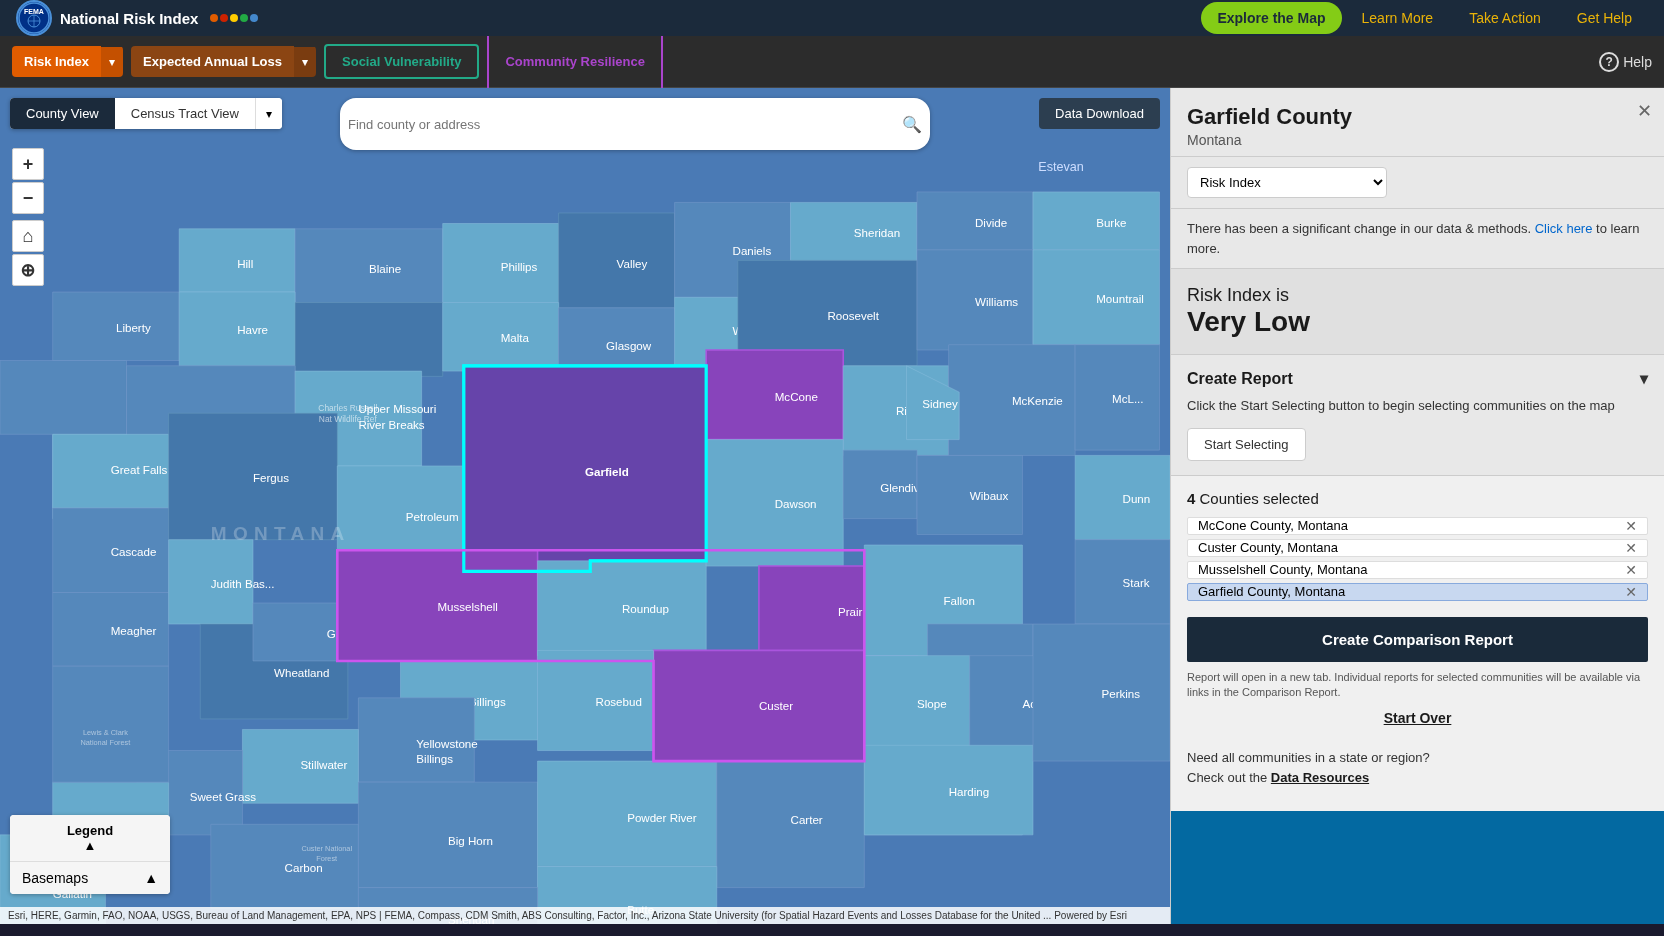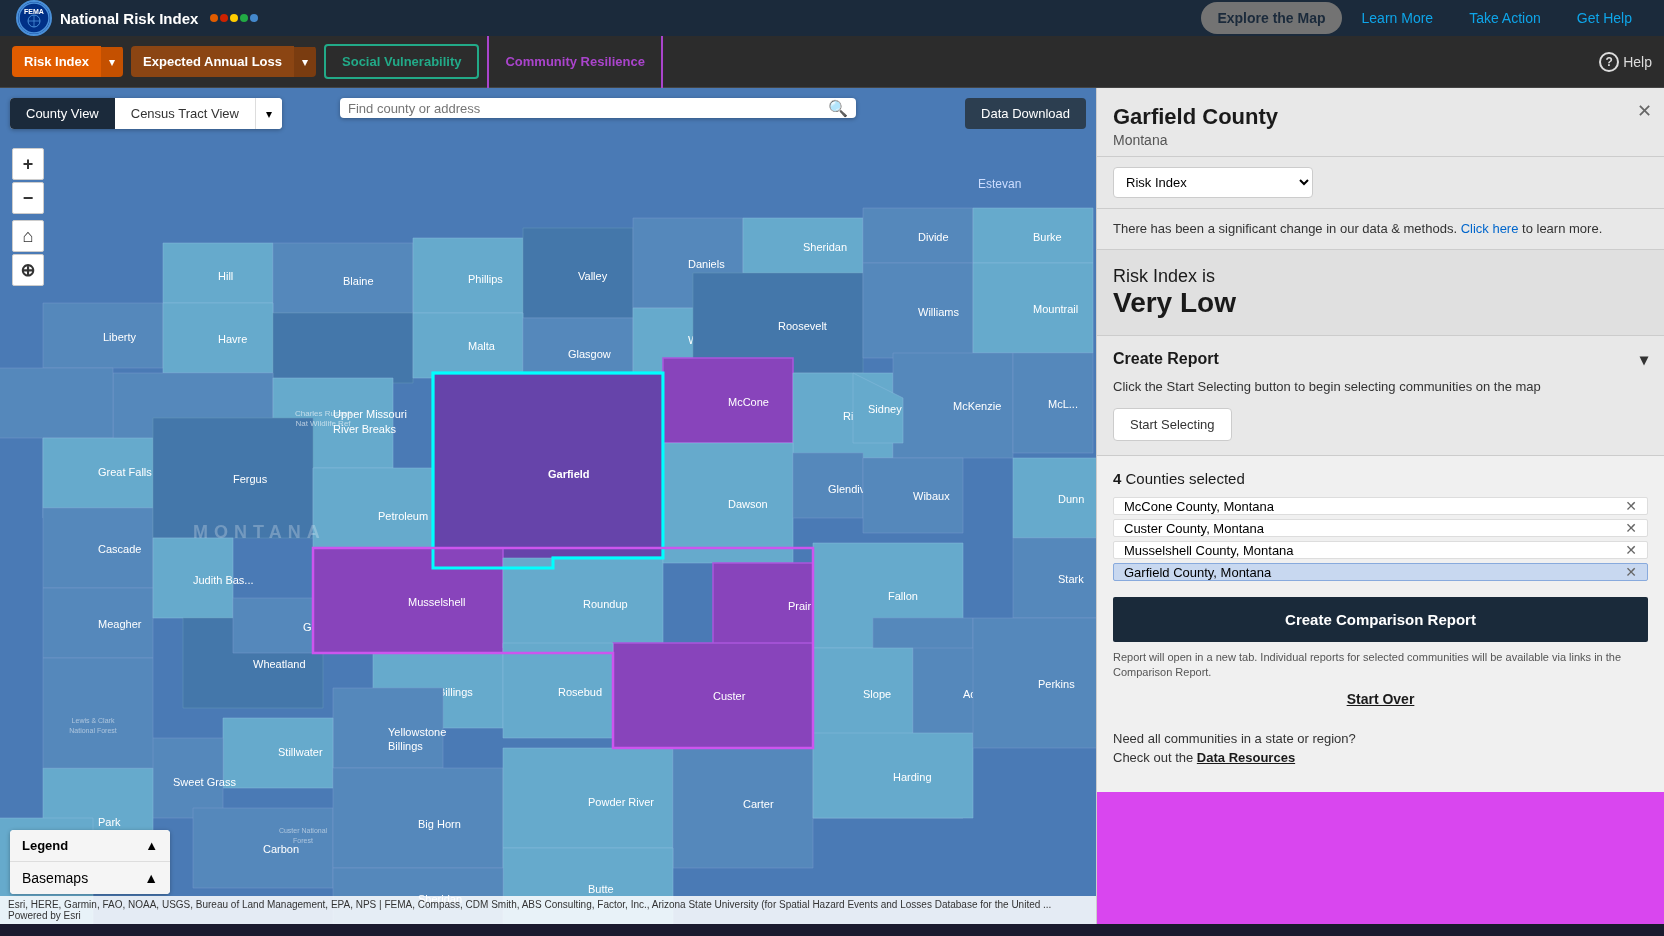--- a/index.html
+++ b/index.html
@@ -12,23 +12,23 @@
     #header .fema-logo {
       display: flex; align-items: center; gap: 8px; color: white; font-weight: bold; font-size: 16px;
     }
     #header .fema-logo .fema-seal {
       width: 36px; height: 36px; border-radius: 50%; background: #003087; border: 2px solid #4a90d9; display: flex; align-items: center; justify-content: center; color: white; font-size: 9px; font-weight: bold; text-align: center; line-height: 1.1;
     }
     .nri-dots { display: inline-flex; gap: 2px; margin-left: 4px; }
     .nri-dot { width: 8px; height: 8px; border-radius: 50%; }
     #header .header-nav { margin-left: auto; display: flex; gap: 4px; }
     #header .header-nav button {
-      background: transparent; border: none; color: #0ea5e9; padding: 8px 16px; font-size: 14px; cursor: pointer; border-radius: 4px;
-    }
-    #header .header-nav button.active { background: #737373; color: #1b2a3b; font-weight: bold; border-radius: 16px; text-align: right; }
+      background: transparent; border: none; color: #eab308; padding: 8px 16px; font-size: 14px; cursor: pointer; border-radius: 4px;
+    }
+    #header .header-nav button.active { background: #84cc16; color: #1b2a3b; font-weight: bold; border-radius: 16px; text-align: right; }
 
     
     #toolbar {
       display: flex; align-items: center; background: #2c2c2c; height: 52px; padding: 0 12px; gap: 8px; border-bottom: 1px solid #444;
     }
     .risk-btn {
       display: flex; align-items: center; gap: 0; border-radius: 4px; overflow: hidden; cursor: pointer;
     }
     .risk-btn .label-part {
       padding: 8px 12px; font-size: 13px; font-weight: bold; border: none; cursor: pointer;
@@ -65,53 +65,53 @@
     #view-toggle {
       position: absolute; top: 10px; left: 10px; display: flex; background: white; border-radius: 4px; overflow: hidden; z-index: 10; box-shadow: 0 1px 4px rgba(0,0,0,0.3);
     }
     .view-btn { padding: 8px 16px; border: none; font-size: 13px; cursor: pointer; }
     .view-btn.active { background: #1b2a3b; color: white; }
     .view-btn:not(.active) { background: white; color: #333; }
     .view-dropdown { padding: 8px 10px; background: white; border: none; border-left: 1px solid #ddd; cursor: pointer; font-size: 12px; }
 
     
     #search-bar {
-      position: absolute; top: 10px; left: 340px; right: 240px; height: 20px; background: white; border-radius: 4px; display: flex; align-items: center; padding: 0 8px; z-index: 10; box-shadow: 0 1px 4px rgba(0,0,0,0.3);
+      position: absolute; top: 10px; left: 340px; right: 240px; height: 52px; background: white; border-radius: 16px; display: flex; align-items: center; padding: 0 8px; z-index: 10; box-shadow: 0 1px 4px rgba(0,0,0,0.3);
     }
     #search-bar input { flex: 1; border: none; outline: none; font-size: 13px; color: #666; }
     #search-bar .search-icon { color: #666; cursor: pointer; font-size: 16px; }
 
     
     #data-download-btn {
       position: absolute; top: 10px; right: 10px; background: #2c3e50; color: white; border: none; padding: 8px 16px; border-radius: 4px; cursor: pointer; font-size: 13px; z-index: 10;
     }
 
     
     #map-svg { position: absolute; top: 0; left: 0; width: 100%; height: 100%; }
 
     
     #legend-panel {
       position: absolute; bottom: 30px; left: 10px; background: white; border-radius: 4px; box-shadow: 0 1px 4px rgba(0,0,0,0.3); z-index: 10; min-width: 160px;
     }
     .legend-header {
-      display: flex; justify-content: space-between; align-items: center; padding: 8px 12px; cursor: pointer; background: #f5f5f5; border-radius: 4px 4px 0 0; border-bottom: 1px solid #ddd;
+      display: flex; justify-content: space-between; align-items: center; padding: 8px 12px; cursor: pointer; background: #f5f5f5; border-radius: 4px 4px 0 0; border-bottom: 1px solid #ddd; flex-direction: column;
     }
     .legend-header span { font-size: 13px; font-weight: bold; }
     .basemaps-header {
       display: flex; justify-content: space-between; align-items: center; padding: 8px 12px; cursor: pointer; background: #f5f5f5; border-radius: 0 0 4px 4px;
     }
 
     
     #attribution {
       position: absolute; bottom: 0; left: 0; right: 0; background: rgba(255,255,255,0.85); padding: 3px 8px; font-size: 10px; color: #333; z-index: 10;
     }
 
     
     #side-panel {
-      width: 568px; background: #d946ef; border-left: 1px solid #ccc; display: flex; flex-direction: column; overflow-y: auto; position: relative;
+      width: 494px; background: #0369a1; border-left: 1px solid #ccc; display: flex; flex-direction: column; overflow-y: auto; position: relative;
     }
 
     #panel-header {
       background: #e8e8e8; padding: 16px 16px 8px 16px; border-bottom: 1px solid #ccc; position: relative;
     }
     #panel-header h2 { font-size: 22px; font-weight: bold; color: #1a1a1a; }
     #panel-header .state-name { font-size: 14px; color: #555; margin-top: 2px; }
     #panel-close { position: absolute; top: 12px; right: 12px; background: none; border: none; cursor: pointer; font-size: 18px; color: #666; }
 
     #panel-selector {

